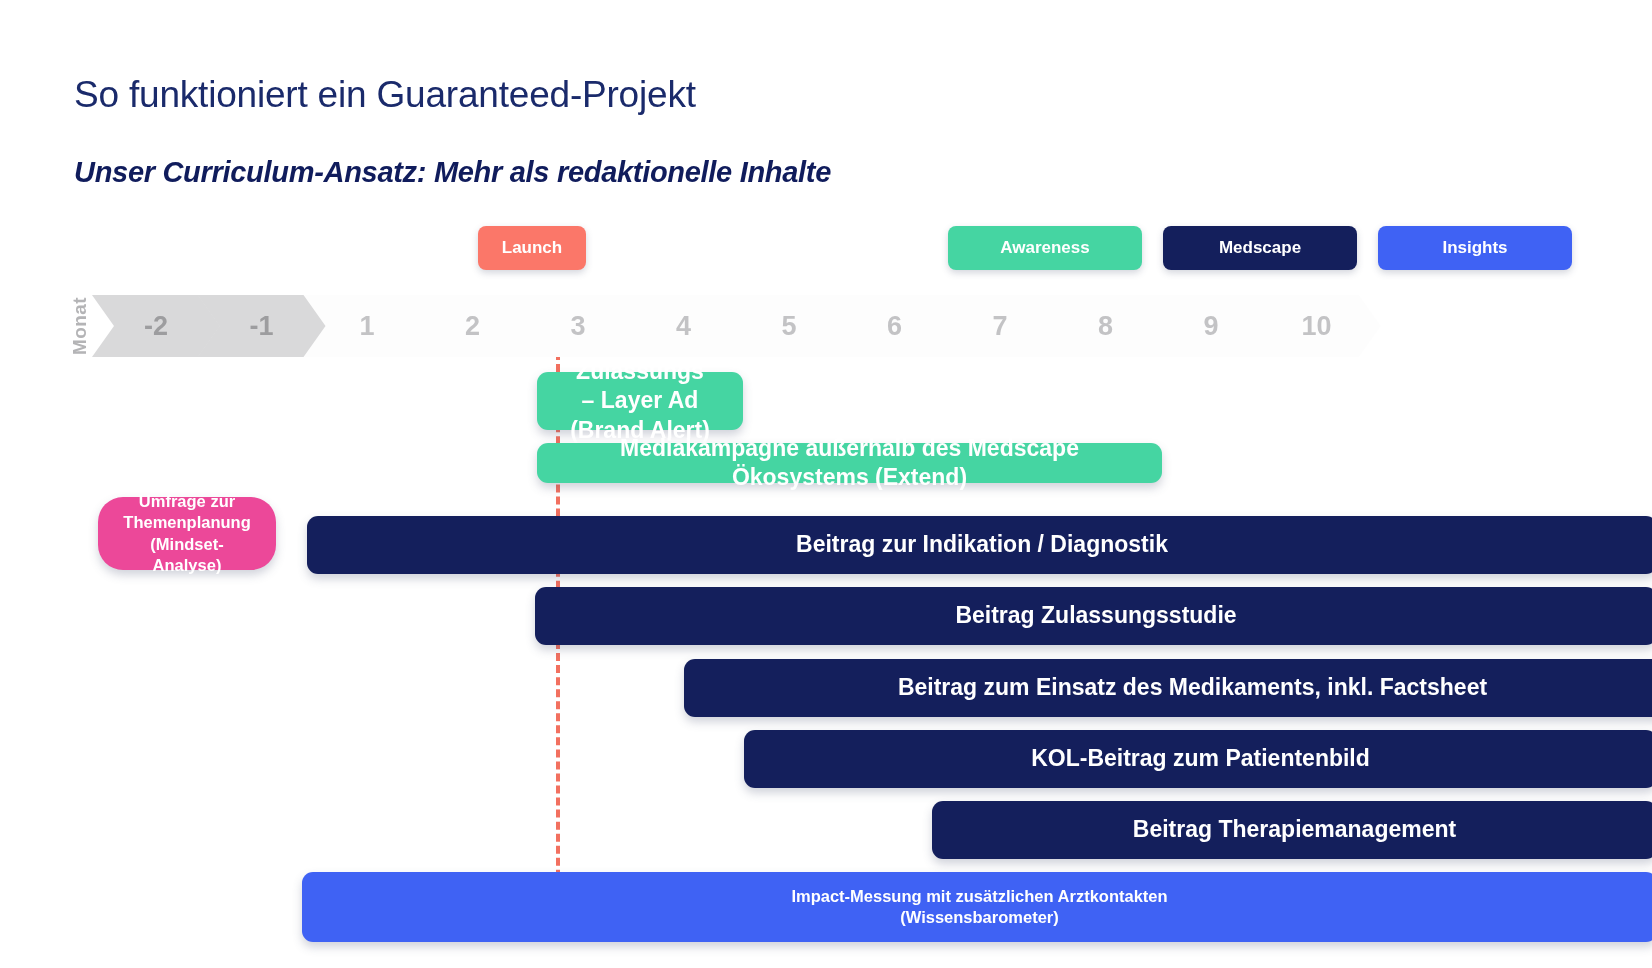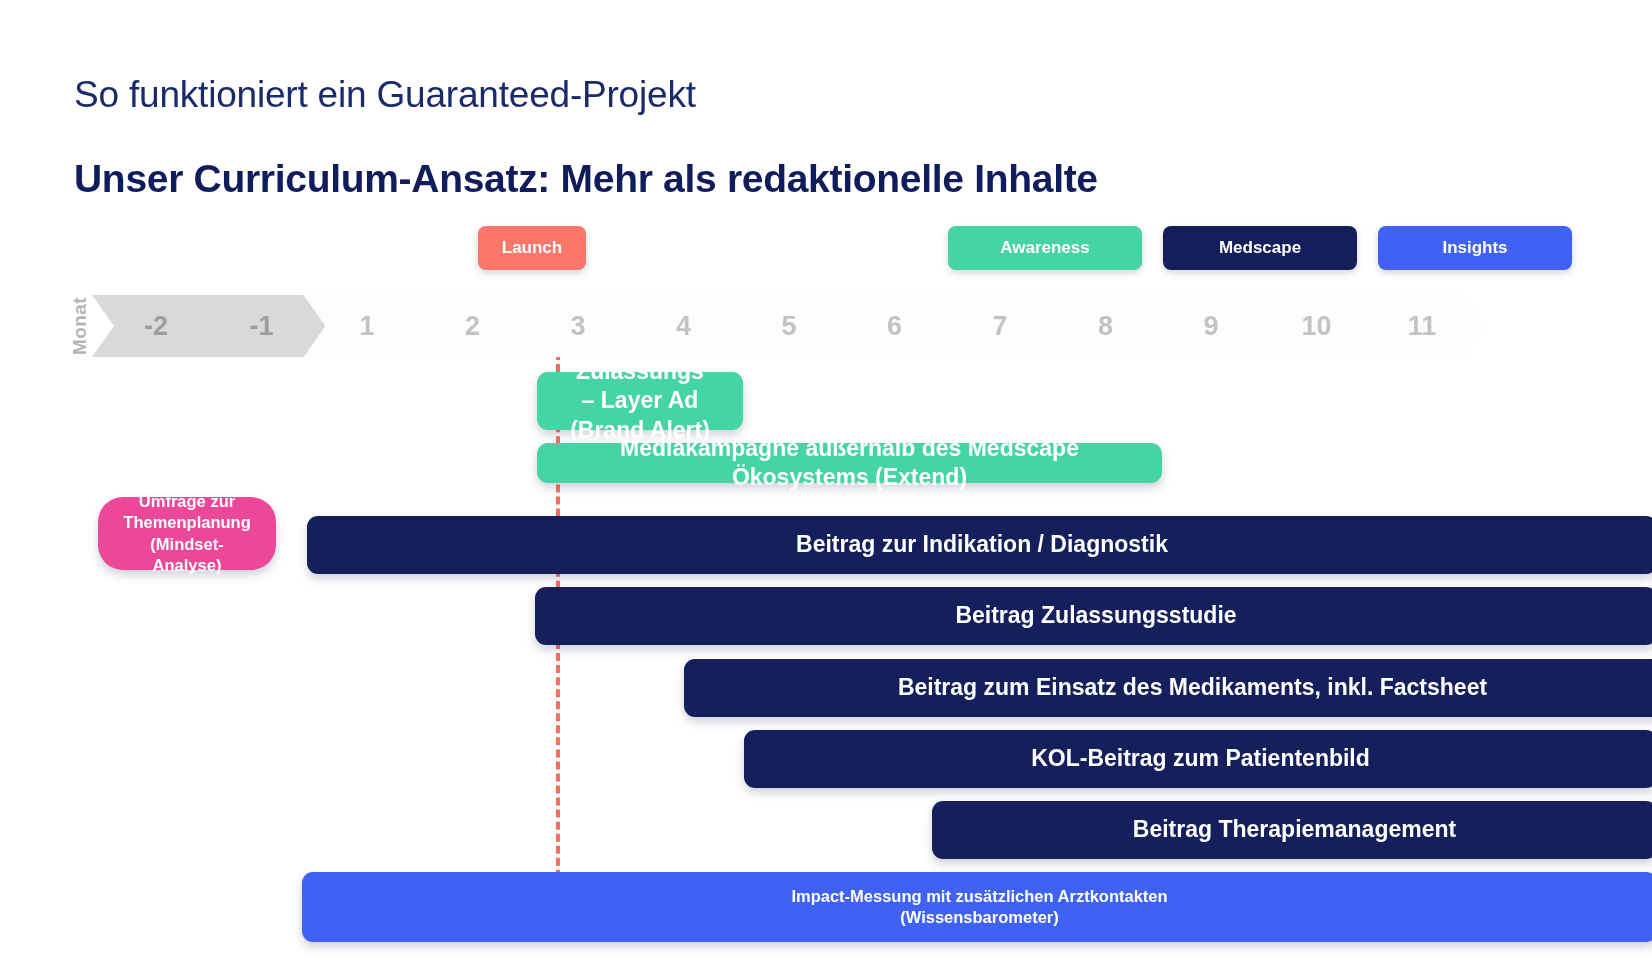--- a/index.html
+++ b/index.html
@@ -28,27 +28,28 @@
   }
   .title-sub {
     font-size: 37px;
     font-weight: 400;
     color: #1a2a6b;
     letter-spacing: -0.2px;
     line-height: 1.25;
     white-space: nowrap;
   }
   .title-main {
-    font-size: 39px;
+    font-size: 29px;
     font-weight: 700;
     color: #101c5c;
     letter-spacing: -0.3px;
     line-height: 1.3;
     margin-top: 4px;
     white-space: nowrap;
+    font-style: italic;
   }
 
   
   .legend-badge {
     position: absolute;
     height: 44px;
     border-radius: 8px;
     display: flex;
     align-items: center;
     justify-content: center;
@@ -153,21 +154,20 @@
       <div class="month-arrow future" style="left: 211px; width: 128px; z-index: 12;">1</div>
       <div class="month-arrow future" style="left: 316.5px; width: 128px; z-index: 11;">2</div>
       <div class="month-arrow future" style="left: 422px; width: 128px; z-index: 10;">3</div>
       <div class="month-arrow future" style="left: 527.5px; width: 128px; z-index: 9;">4</div>
       <div class="month-arrow future" style="left: 633px; width: 128px; z-index: 8;">5</div>
       <div class="month-arrow future" style="left: 738.5px; width: 128px; z-index: 7;">6</div>
       <div class="month-arrow future" style="left: 844px; width: 128px; z-index: 6;">7</div>
       <div class="month-arrow future" style="left: 949.5px; width: 128px; z-index: 5;">8</div>
       <div class="month-arrow future" style="left: 1055px; width: 128px; z-index: 4;">9</div>
       <div class="month-arrow future" style="left: 1160.5px; width: 128px; z-index: 3;">10</div>
-      <div class="month-arrow future" style="left: 1266px; width: 128px; z-index: 2;">11</div>
     </div>
 
   <div class="launch-line"></div>
 
   <div id="bars-layer">
       <div class="bar small" style="left: 66px; top: 465px; width: 178px; height: 73px; background: #ec4899; border-radius: 25px;">
         <span>Umfrage zur<br>Themenplanung<br>(Mindset-Analyse)</span>
       </div>
       <div class="bar" style="left: 505px; top: 340px; width: 206px; height: 58px; background: rgb(69, 213, 162);">
         <span>Zulassungs – Layer Ad<br>(Brand Alert)</span>

